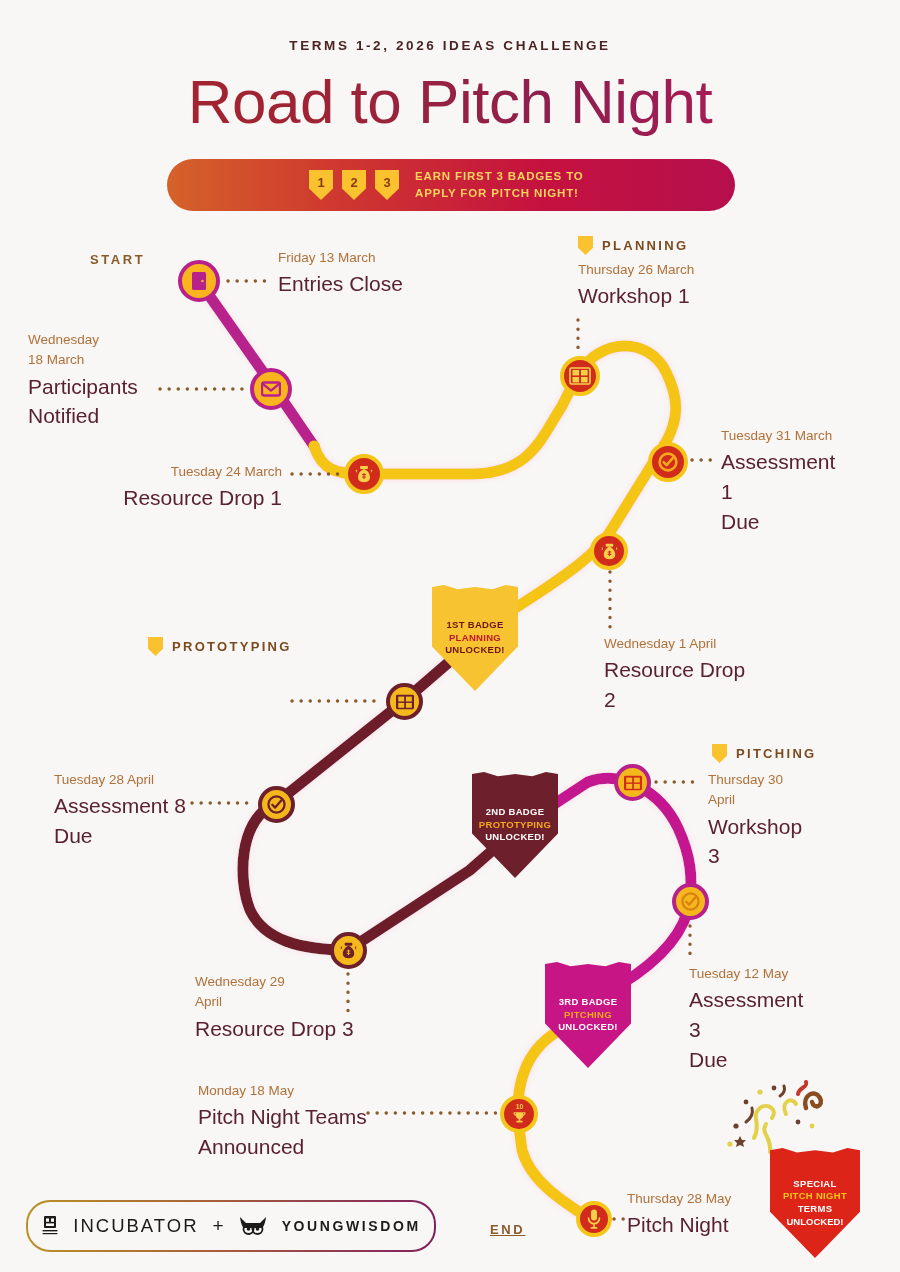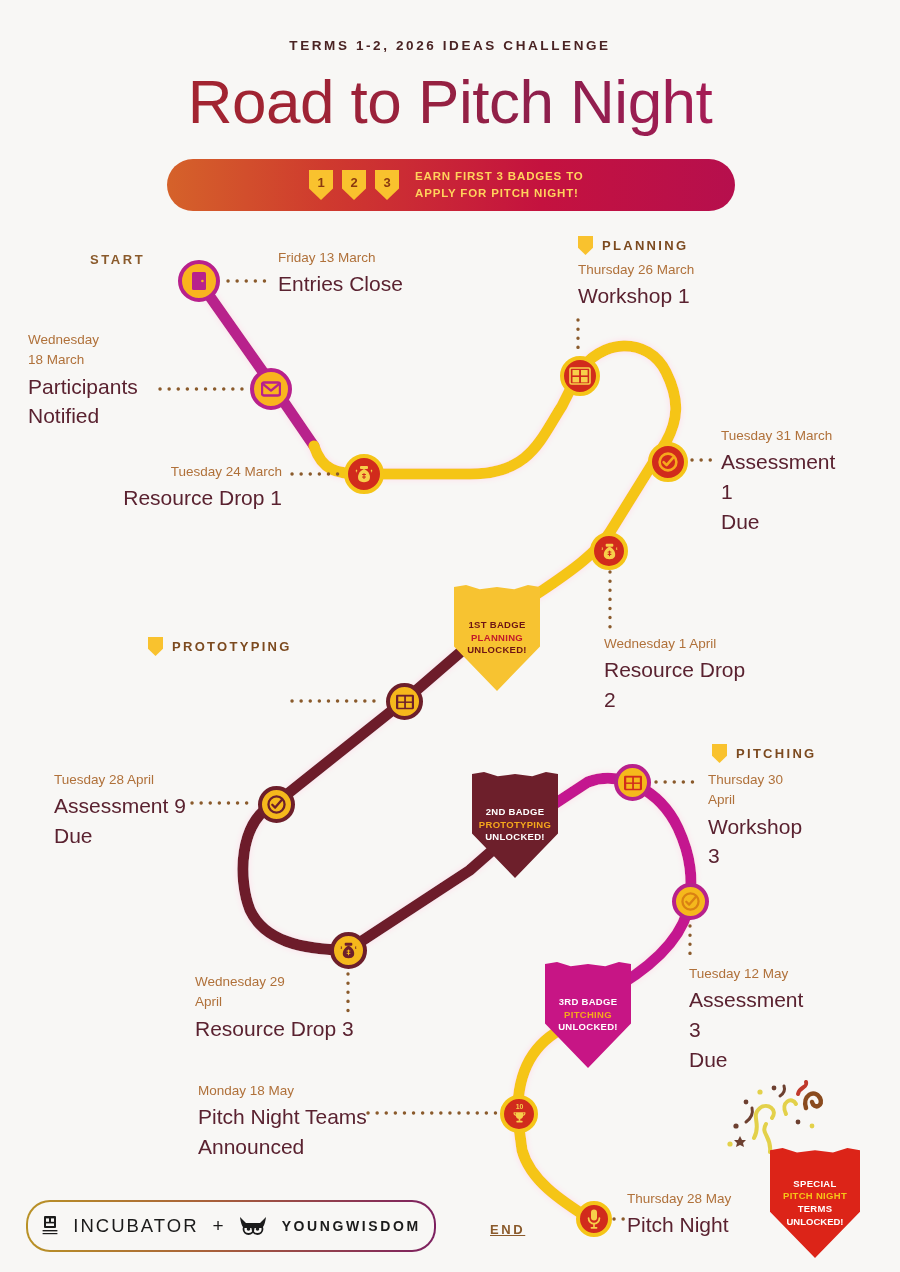--- a/index.html
+++ b/index.html
@@ -290,21 +290,21 @@
 
   <div class="node" style="left:576px;top:1201px;width:36px;height:36px;background:#d12b1c;border:4px solid #f5c518;">
     <svg width="16" height="22" viewBox="0 0 16 22">
       <rect x="5" y="1.5" width="6" height="11" rx="3" fill="#f7d04a"></rect>
       <path d="M2.6 10.2 a5.4 5.4 0 0 0 10.8 0" fill="none" stroke="#f7d04a" stroke-width="1.8" stroke-linecap="round"></path>
       <rect x="7.2" y="15.4" width="1.6" height="3.6" fill="#f7d04a"></rect>
       <rect x="4.6" y="19" width="6.8" height="1.7" rx="0.7" fill="#f7d04a"></rect>
     </svg>
   </div>
 
-  <div class="shield sh-gold" style="left:454px;top:585px;text-align:center;">
+  <div class="shield sh-gold" style="left:432px;top:585px;text-align:center;">
     <div class="l1">1ST BADGE</div>
     <div class="l2">PLANNING</div>
     <div class="l3">UNLOCKED!</div>
   </div>
 
   <div class="shield sh-maroon" style="left:472px;top:772px;">
     <div class="l1">2ND BADGE</div>
     <div class="l2">PROTOTYPING</div>
     <div class="l3">UNLOCKED!</div>
   </div>
@@ -382,21 +382,21 @@
   </div>
 
   <div class="lbl" style="left:604px;top:634px;">
     <div class="date">Wednesday 1 April</div>
     <div class="name">Resource Drop 2</div>
   </div>
 
 
   <div class="lbl" style="left:54px;top:770px;">
     <div class="date">Tuesday 28 April</div>
-    <div class="name">Assessment 9
+    <div class="name">Assessment 8
 Due</div>
   </div>
 
   <div class="lbl" style="left:195px;top:972px;">
     <div class="date">Wednesday 29
 April</div>
     <div class="name">Resource Drop 3</div>
   </div>
 
   <div class="lbl" style="left:708px;top:770px;">

